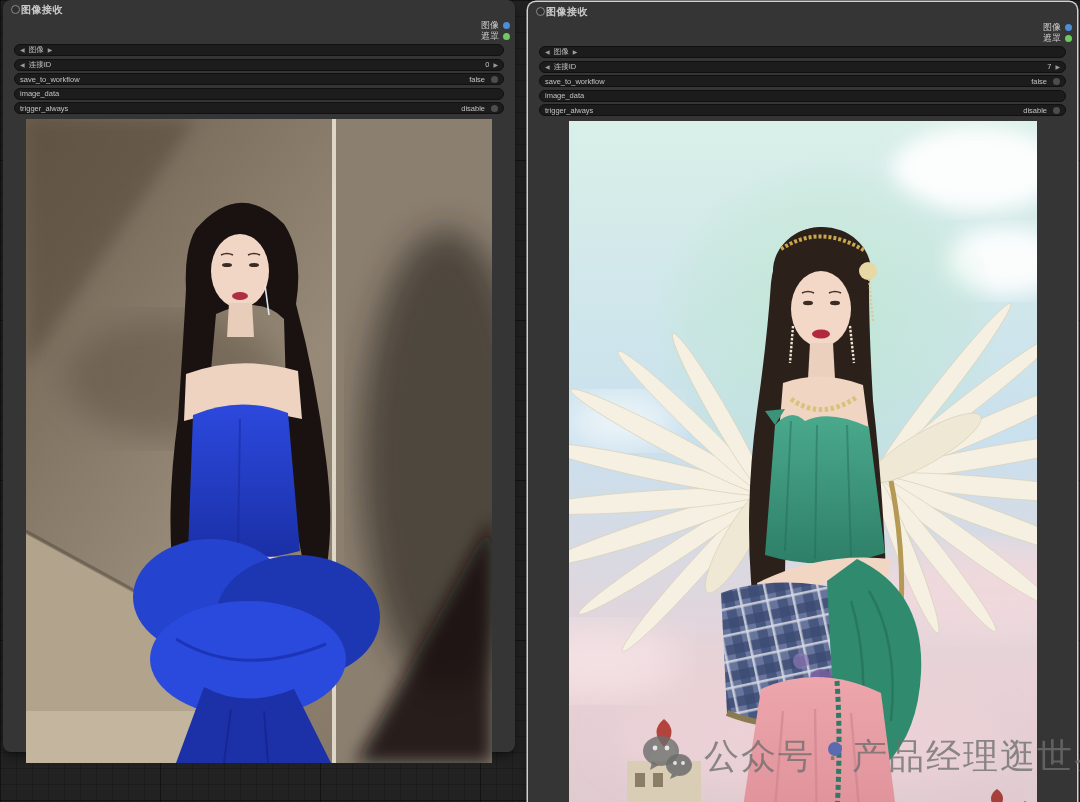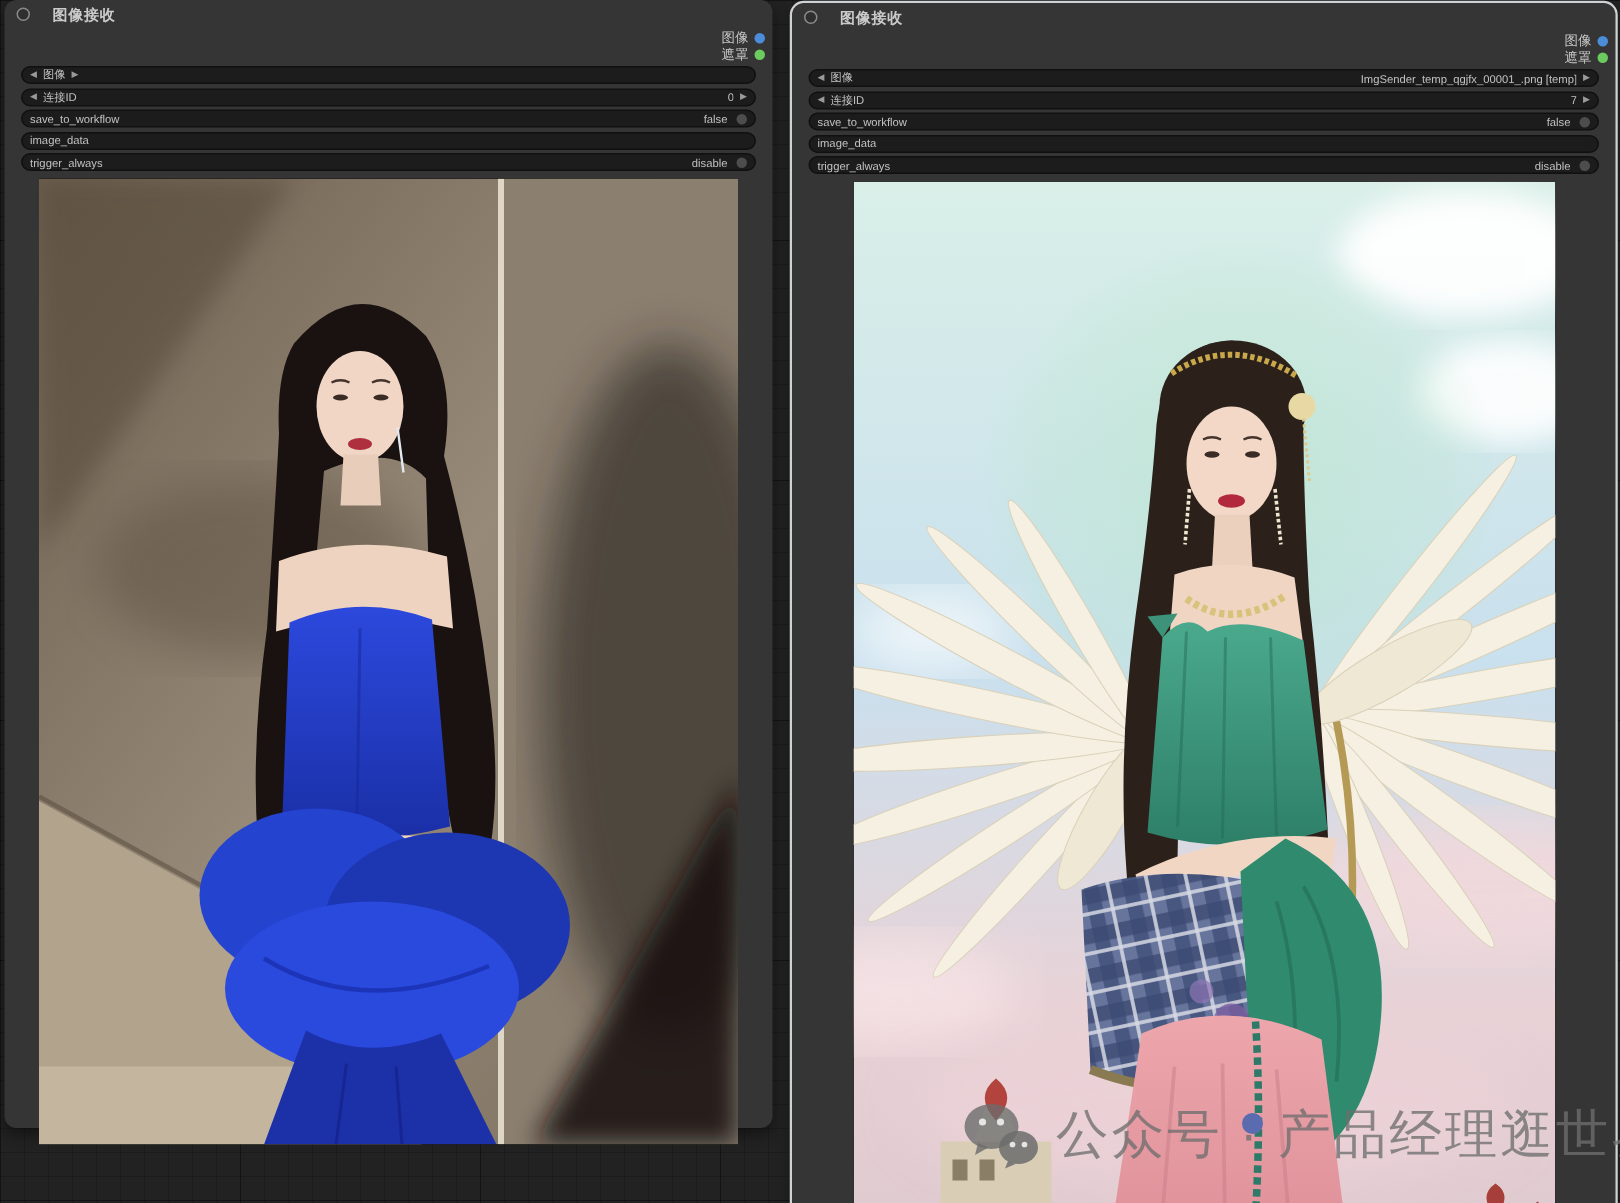--- a/index.html
+++ b/index.html
@@ -13,21 +13,21 @@
       linear-gradient(rgba(0,0,0,.18) 1px, transparent 1px),
       linear-gradient(90deg, rgba(0,0,0,.18) 1px, transparent 1px);
     background-size:160px 160px,160px 160px,16px 16px,16px 16px;
   }
   .node{
     position:absolute;background:#353535;border-radius:8px;
     box-shadow:0 4px 10px rgba(0,0,0,.45);
   }
   .node.selected{box-shadow:0 0 0 1.5px #cfd2d4, 0 4px 10px rgba(0,0,0,.45);}
   .titlebar{
-    height:15px;display:flex;align-items:center;gap:15px;padding:2px 8px 0 8px;
+    height:15px;display:flex;align-items:center;gap:1px;padding:2px 8px 0 8px;
     color:#cacaca;font-size:10px;font-weight:bold;letter-spacing:.5px;
   }
   .collapse-dot{width:7px;height:7px;border-radius:50%;background:#2f2f2f;border:1px solid #8a8a8a;flex:0 0 auto;}
   .outputs{margin-top:3px;display:flex;flex-direction:column;gap:1px;}
   .out-row{display:flex;justify-content:flex-end;align-items:center;gap:4px;height:10px;padding-right:5px;color:#c7c7c7;font-size:9px;}
   .port{width:7px;height:7px;border-radius:50%;flex:0 0 auto;}
   .port.blue{background:#4b8dd8;}
   .port.green{background:#6ccb5f;}
   .widgets{margin-top:3px;display:flex;flex-direction:column;gap:2.5px;padding:0 11px;}
   .widget{
@@ -173,21 +173,20 @@
     </div>
     <div class="out-row">
       <span>遮罩</span>
       <span class="port green"></span>
     </div>
   </div>
   <div class="widgets">
     <div class="widget">
       <span class="arrow">◀</span>
       <span class="wlabel">图像</span>
-      <span class="wvalue">ImgSender_temp_qgjfx_00001_.png [temp]</span>
       <span class="arrow">▶</span>
     </div>
     <div class="widget">
       <span class="arrow">◀</span>
       <span class="wlabel">连接ID</span>
       <span class="wvalue">7</span>
       <span class="arrow">▶</span>
     </div>
     <div class="widget">
       <span class="wlabel">save_to_workflow</span>

